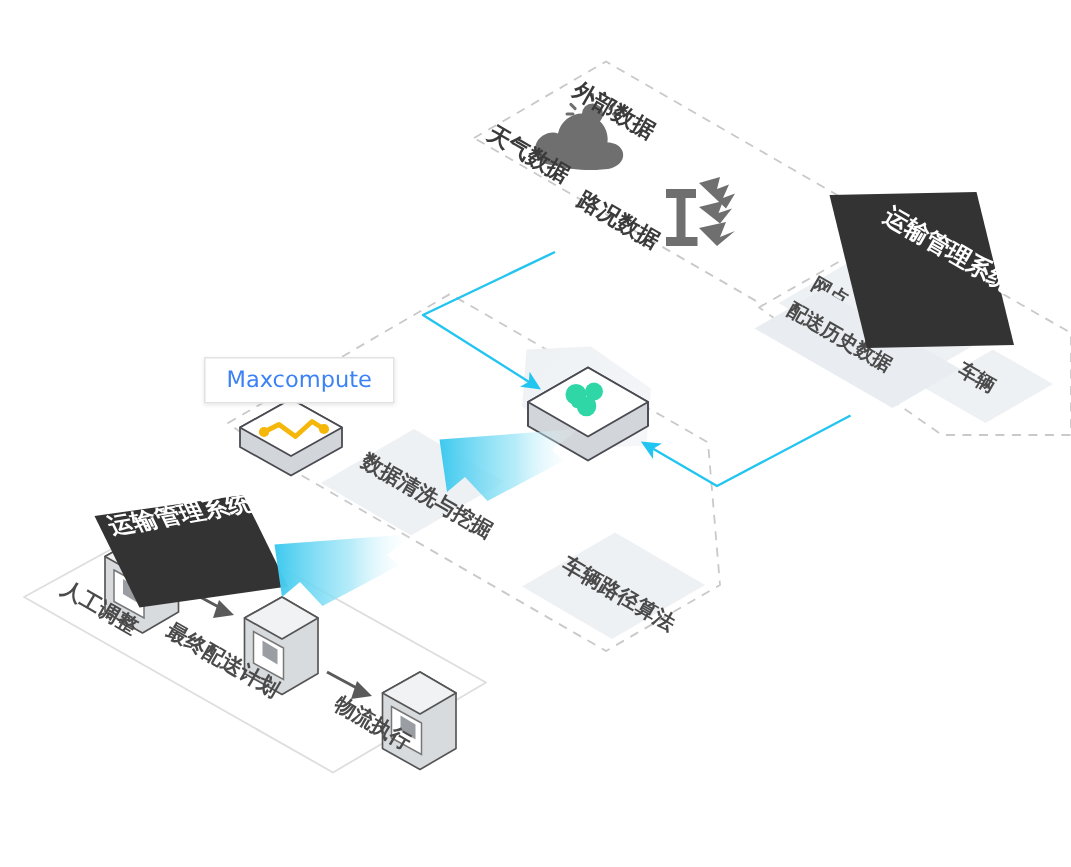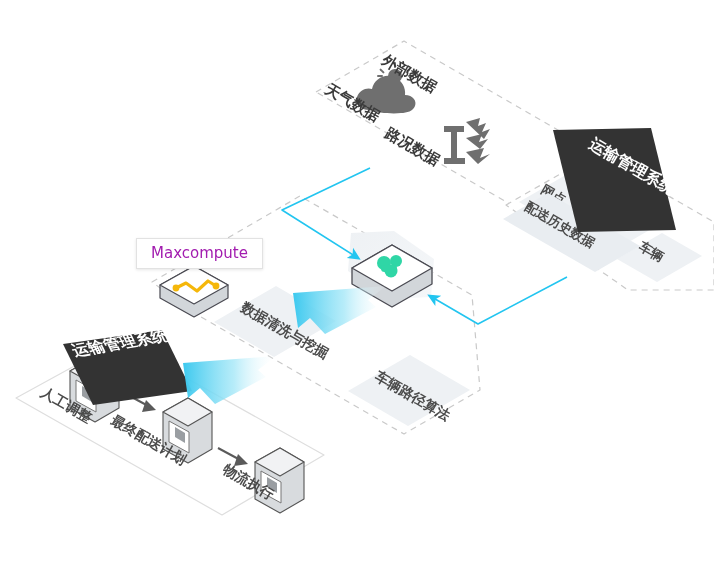--- a/index.html
+++ b/index.html
@@ -28,21 +28,21 @@
   }
   .maxcompute-label {
     position: absolute;
     left: 136px;
     top: 238px;
     background: #ffffff;
     border: 1px solid #e2e2e2;
     box-shadow: 0 1px 3px rgba(0,0,0,0.10);
     padding: 5px 14px 6px 14px;
     font-size: 15px;
-    color: #a21caf;
+    color: #3b82f6;
     font-family: "DejaVu Sans", "Liberation Sans", sans-serif;
     white-space: nowrap;
     line-height: 1.2;
   }
   .iso-text {
     font-family: "DejaVu Sans", "Liberation Sans", sans-serif;
     font-weight: bold;
   }
   .banner-text {
     font-family: "DejaVu Sans", "Liberation Sans", sans-serif;

